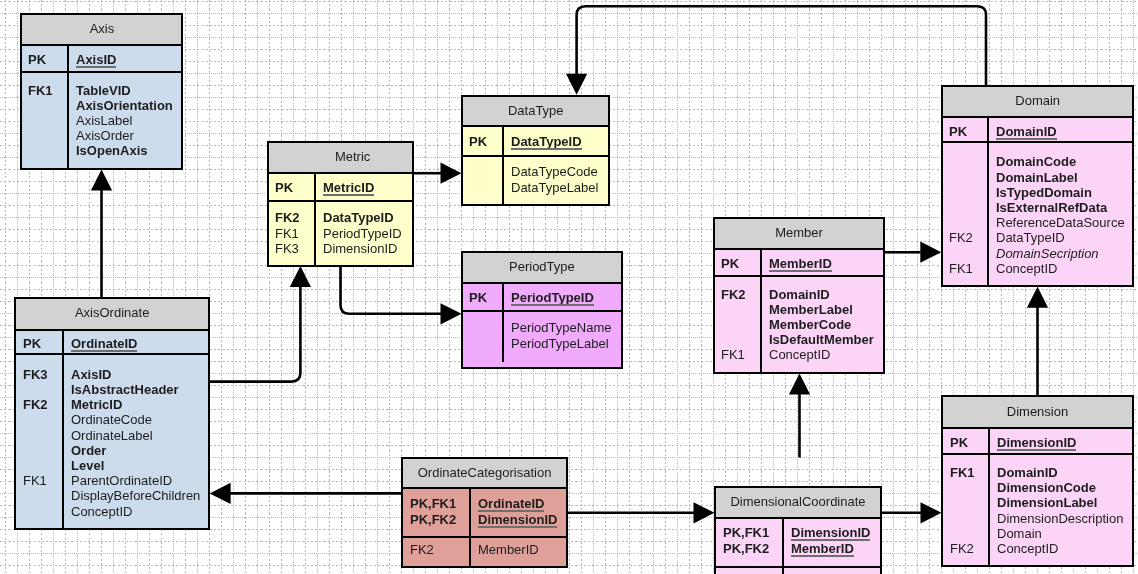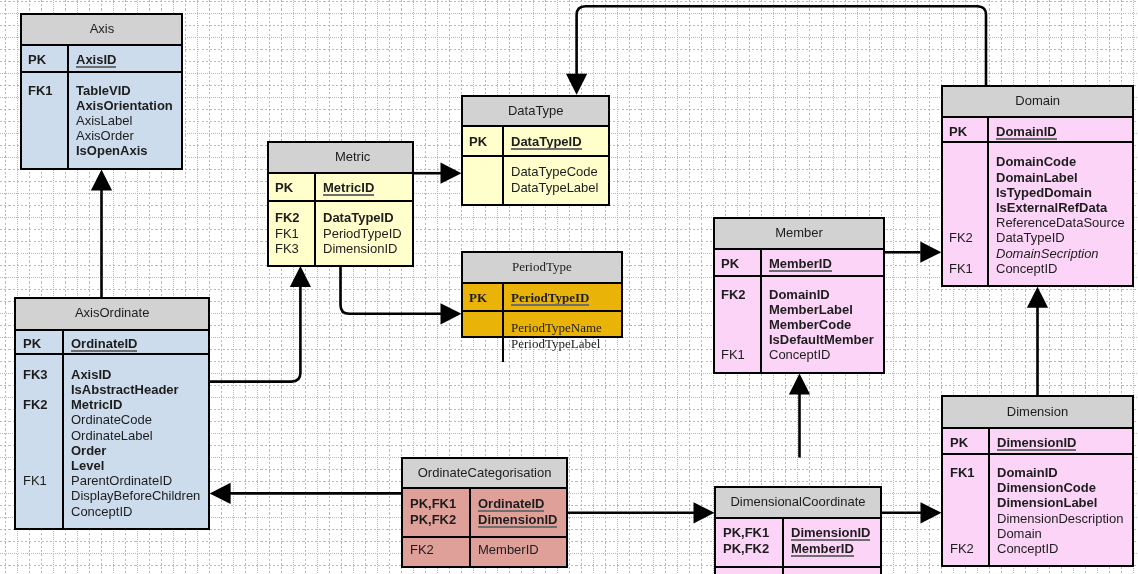--- a/index.html
+++ b/index.html
@@ -254,21 +254,21 @@
         <div class="ent-title" style="top: 7.85px;">DataType</div>
         <div class="divh" style="top: 30.7px;"></div>
         <div class="divh" style="top: 60.5px;"></div>
         <div class="divv" style="left: 40.7px; top: 31.7px; height: 79.7px;"></div>
         <div class="row b" style="left: 8.6px; top: 39.3px;">PK</div>
         <div class="row b u" style="left: 49.7px; top: 39.3px;">DataTypeID</div>
         <div class="row" style="left: 49.7px; top: 69.7px;">DataTypeCode</div>
         <div class="row" style="left: 49.7px; top: 84.9px;">DataTypeLabel</div>
         <div class="ent-border"></div>
       </div>
-      <div class="entity" style="left: 460.9px; top: 250.8px; width: 161.8px; height: 87px; background: #eab308; font-family: Liberation Serif, serif;">
+      <div class="entity" style="left: 460.9px; top: 250.8px; width: 161.8px; height: 118px; background: #f0abfc;">
         <div style="position: absolute; left: 0px; top: 0px; right: 0px; height: 32px; background: rgb(210, 210, 210);"></div>
         <div class="ent-title" style="top: 8px;">PeriodType</div>
         <div class="divh" style="top: 31px;"></div>
         <div class="divh" style="top: 58.9px;"></div>
         <div class="divv" style="left: 40.7px; top: 32px; height: 79.5px;"></div>
         <div class="row b" style="left: 8.6px; top: 39.3px;">PK</div>
         <div class="row b u" style="left: 49.7px; top: 39.3px;">PeriodTypeID</div>
         <div class="row" style="left: 49.7px; top: 69.7px;">PeriodTypeName</div>
         <div class="row" style="left: 49.7px; top: 84.9px;">PeriodTypeLabel</div>
         <div class="ent-border"></div>

